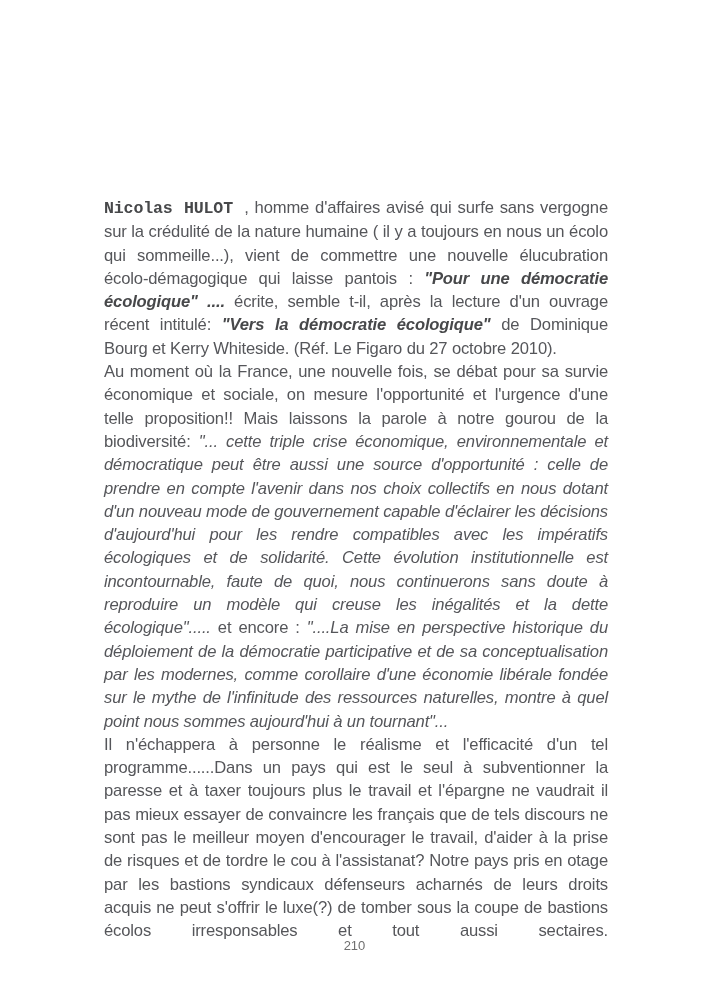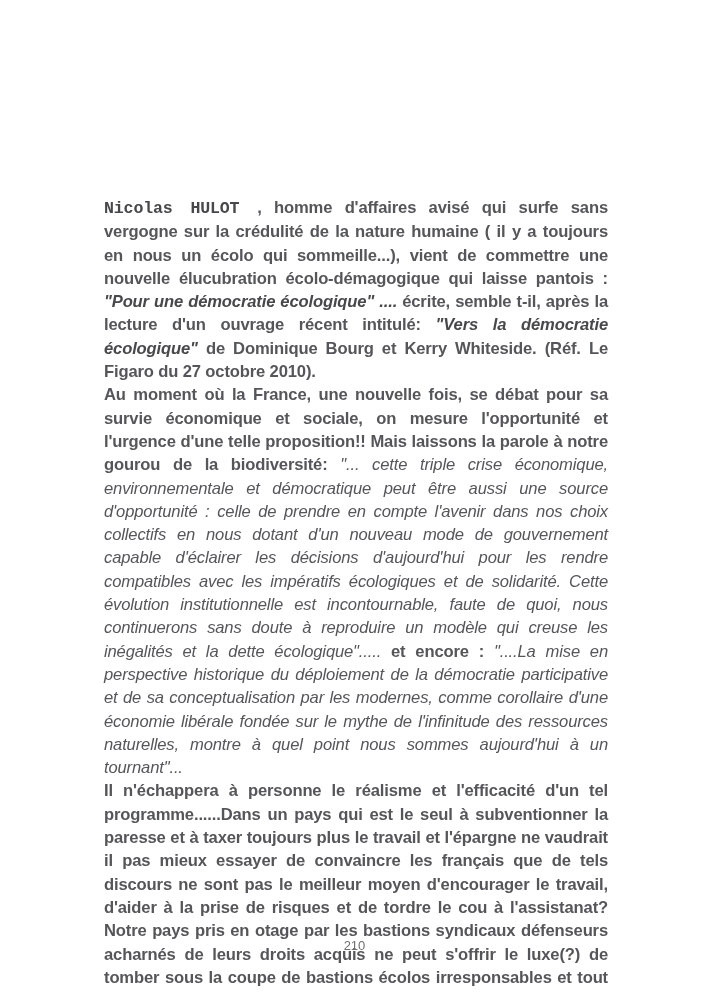--- a/index.html
+++ b/index.html
@@ -28,21 +28,21 @@
   }
   .para {
     margin: 0;
     padding: 0;
     text-align: justify;
   }
   .para.justify-last {
     text-align-last: justify;
   }
   .seg-regular {
-    font-weight: bold;
+    font-weight: normal;
     font-style: normal;
   }
   .seg-bold {
     font-weight: bold;
     font-style: normal;
     color: var(--bold-text, #47484a);
     font-family: Liberation Mono, monospace;
   }
   .seg-italic {
     font-weight: normal;

